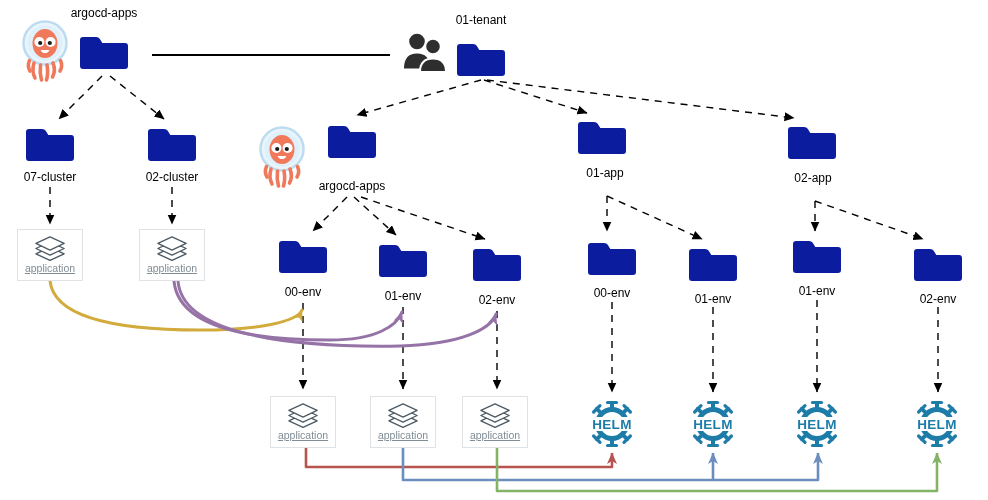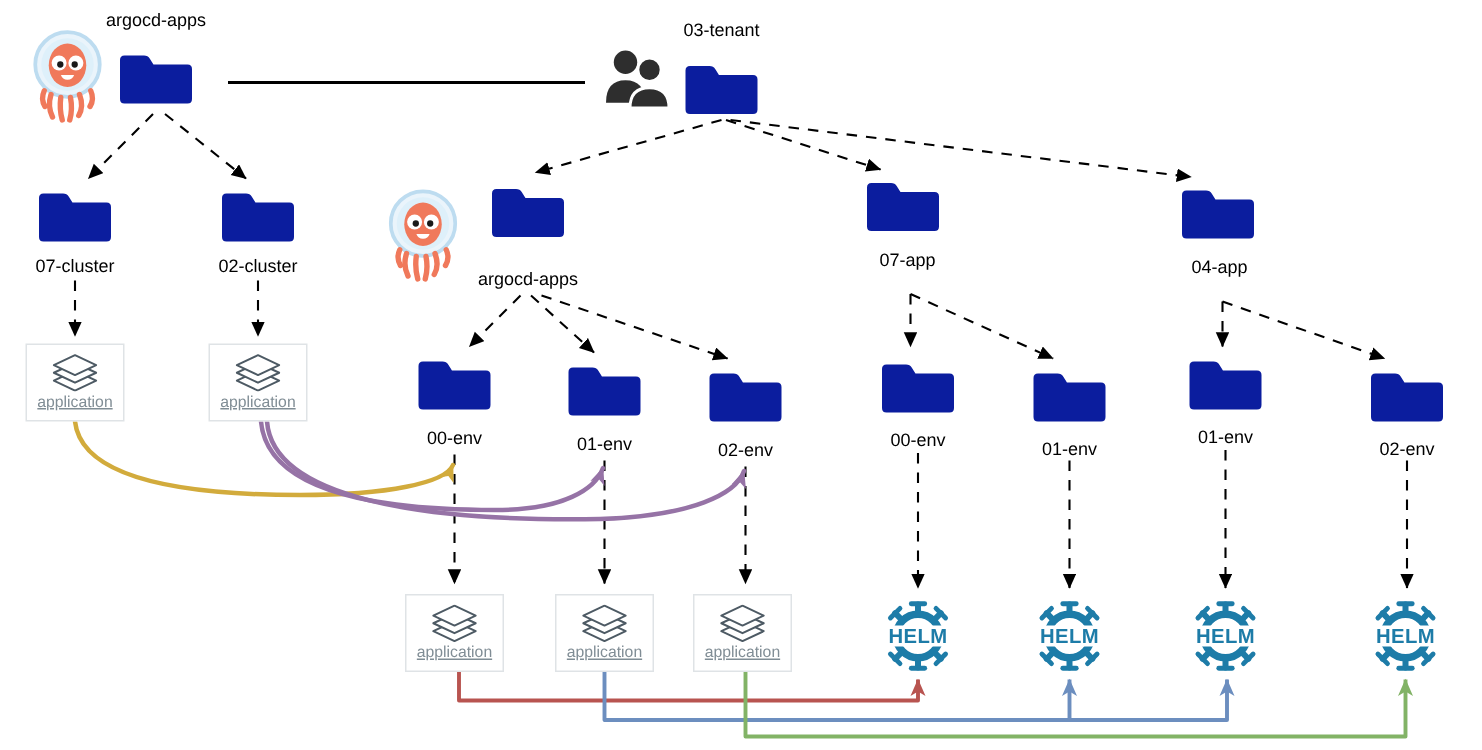--- a/index.html
+++ b/index.html
@@ -183,21 +183,21 @@
     <svg viewBox="0 0 52 39">
         <use href="#def-folder"></use>
       </svg>
   </div>
 
   <div class="node" style="left:403px;top:32px;width:44px;height:40px">
     <svg viewBox="0 0 44 40" width="44" height="40">
         <use href="#def-users"></use>
       </svg>
   </div>
-  <div class="lbl" style="left:436px;top:13px">03-tenant</div>
+  <div class="lbl" style="left:436px;top:13px">01-tenant</div>
   <div class="folder" style="left:455px;top:40px">
     <svg viewBox="0 0 52 39">
         <use href="#def-folder"></use>
       </svg>
   </div>
 
   <div class="folder" style="left:24px;top:125px">
     <svg viewBox="0 0 52 39">
         <use href="#def-folder"></use>
       </svg>
@@ -252,27 +252,27 @@
         <use href="#def-folder"></use>
       </svg>
   </div>
   <div class="lbl" style="left:452px;top:293px">02-env</div>
 
   <div class="folder" style="left:576px;top:118px">
     <svg viewBox="0 0 52 39">
         <use href="#def-folder"></use>
       </svg>
   </div>
-  <div class="lbl" style="left:560px;top:166px">07-app</div>
+  <div class="lbl" style="left:560px;top:166px">01-app</div>
   <div class="folder" style="left:786px;top:123px">
     <svg viewBox="0 0 52 39">
         <use href="#def-folder"></use>
       </svg>
   </div>
-  <div class="lbl" style="left:768px;top:171px">04-app</div>
+  <div class="lbl" style="left:768px;top:171px">02-app</div>
 
   <div class="folder" style="left:586px;top:239px">
     <svg viewBox="0 0 52 39">
         <use href="#def-folder"></use>
       </svg>
   </div>
   <div class="lbl" style="left:567px;top:286px">00-env</div>
   <div class="folder" style="left:687px;top:245px">
     <svg viewBox="0 0 52 39">
         <use href="#def-folder"></use>

